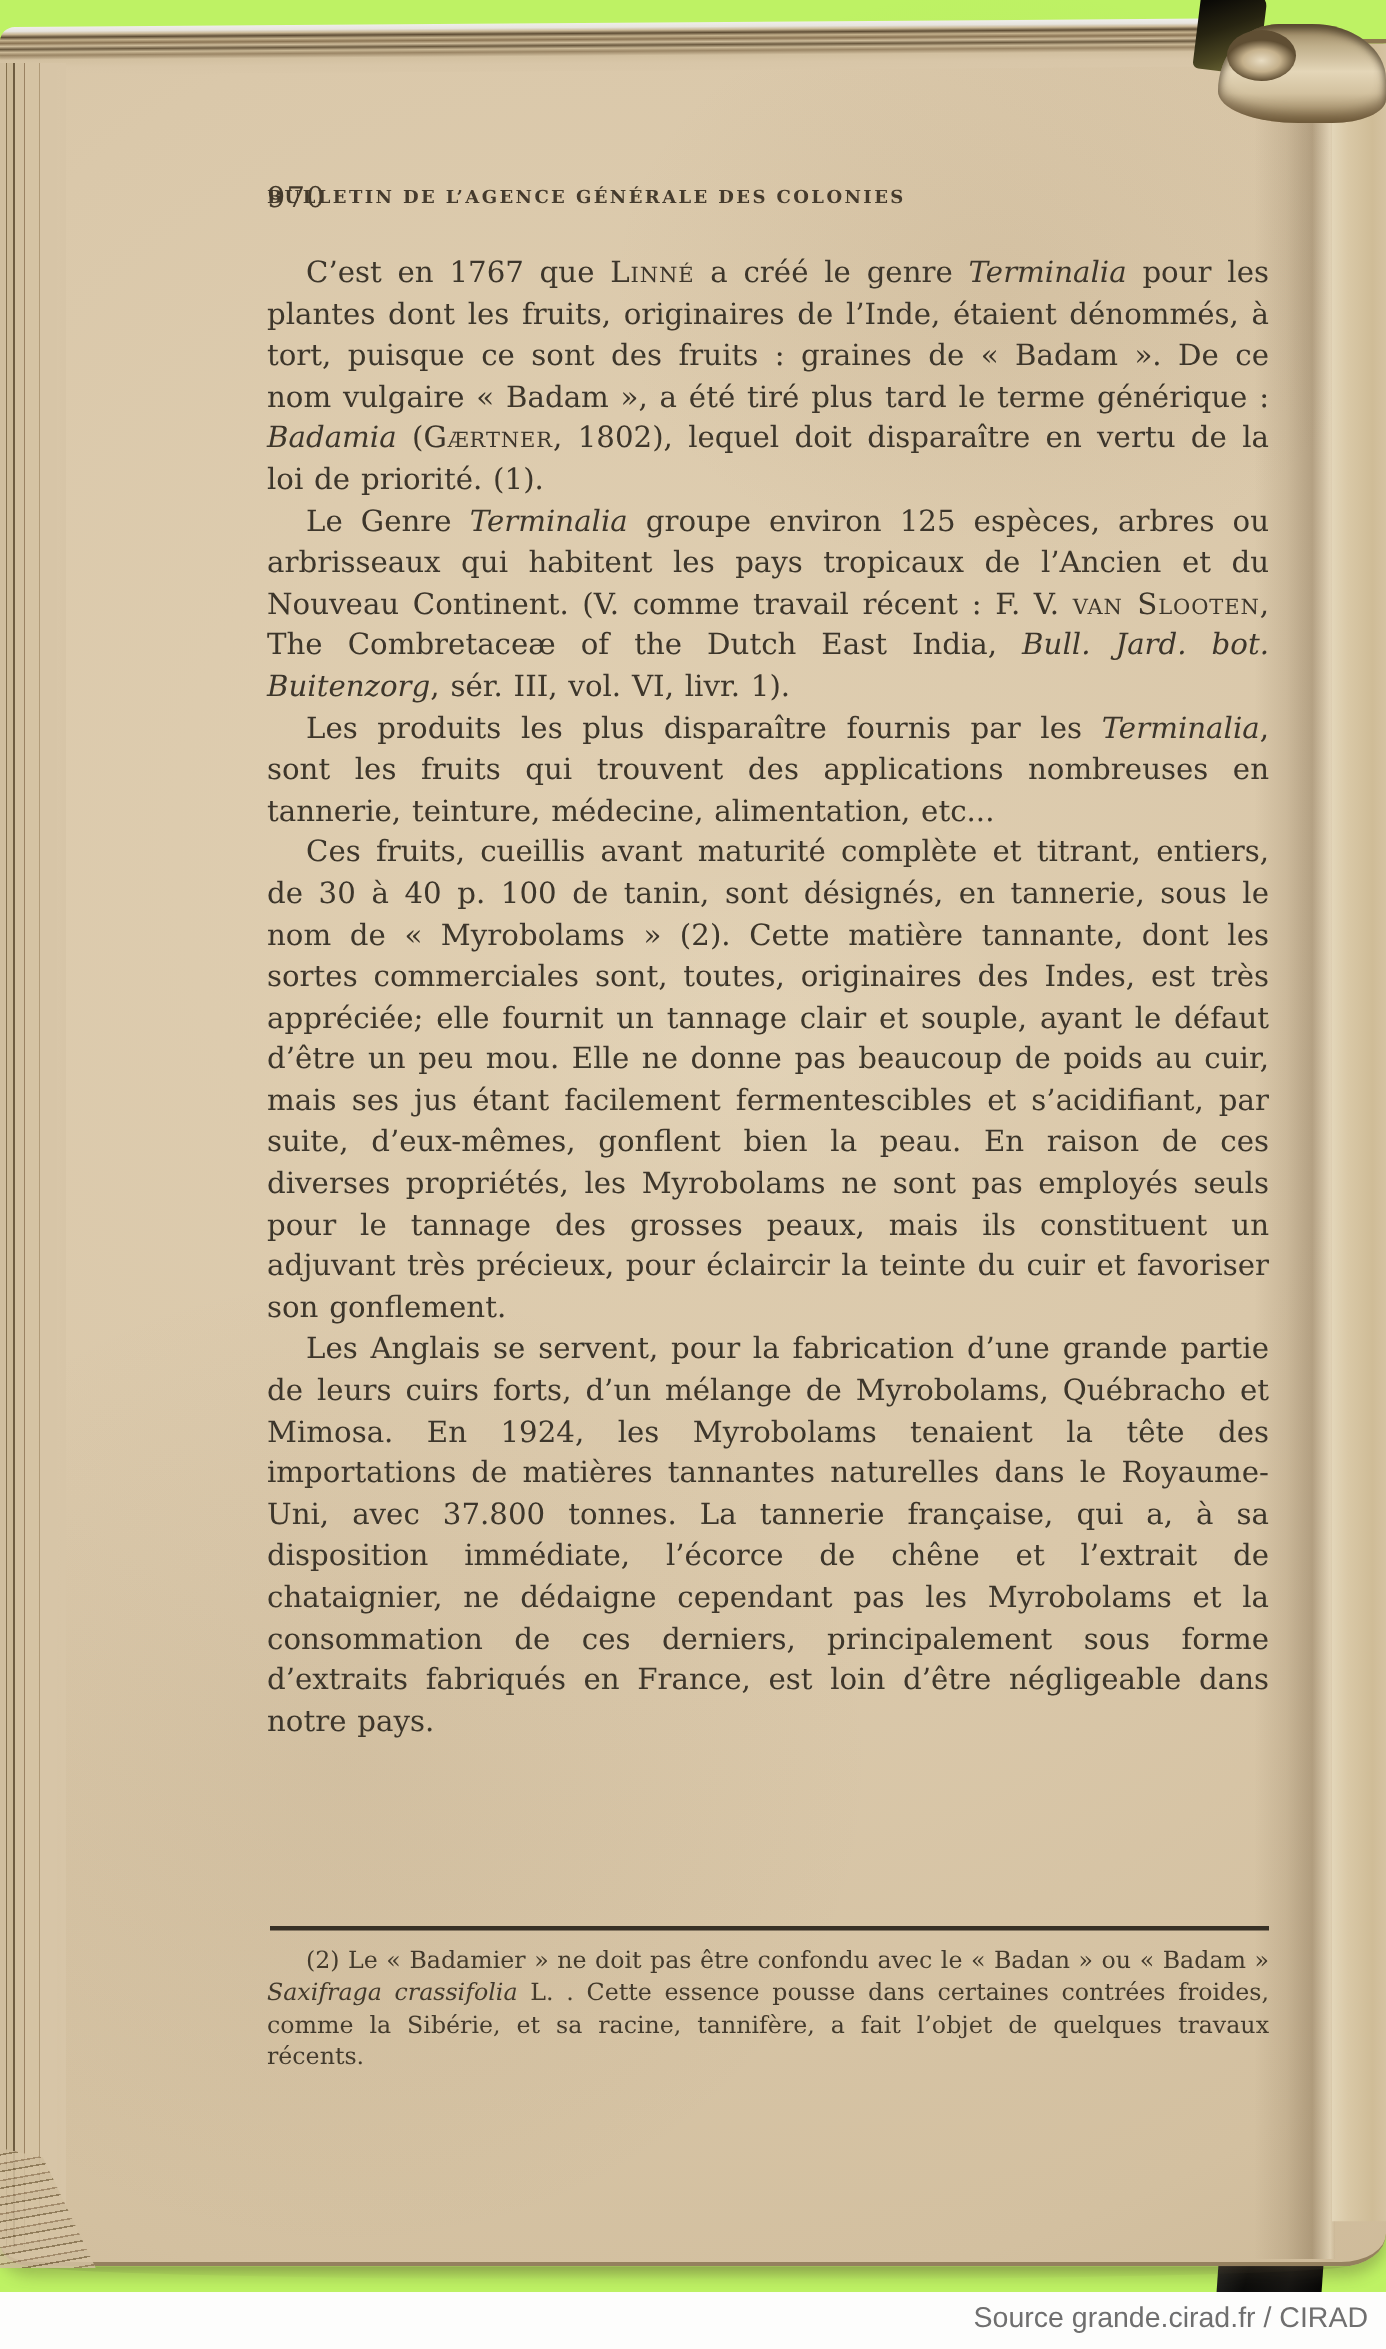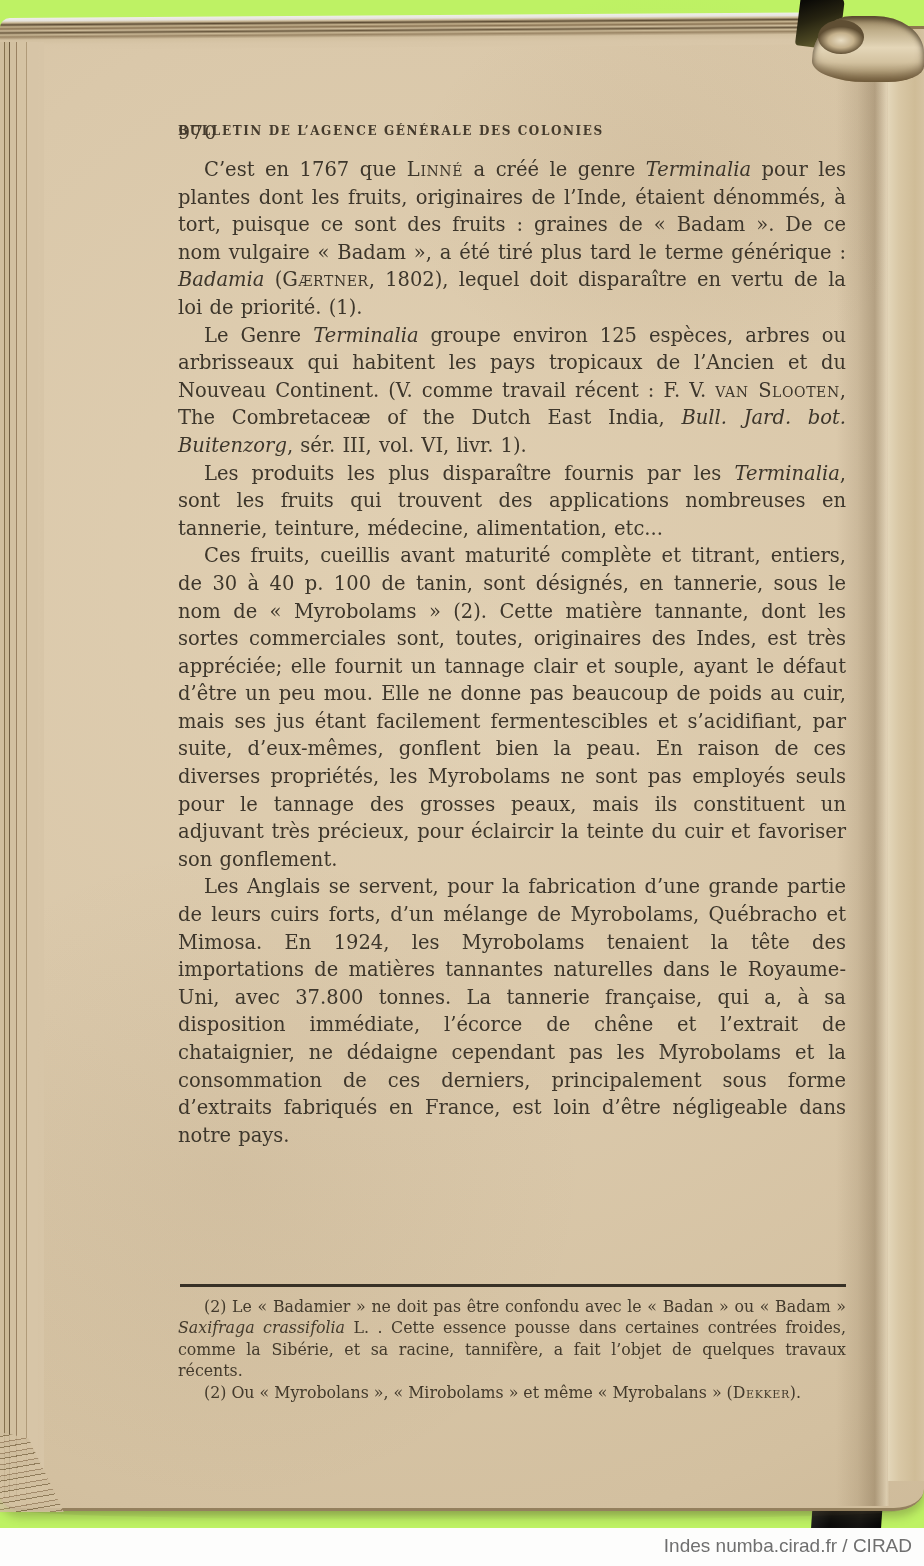--- a/index.html
+++ b/index.html
@@ -59,21 +59,21 @@
   .curl-pocket{position:absolute;left:818px;top:20px;width:46px;height:34px;z-index:6;
     background:radial-gradient(closest-side at 50% 60%, #e8dcc2 0%, #c4b08b 55%, #5f4e33 100%);
     border-radius:50%;}
 
   
   .content{position:absolute;left:178px;top:0;width:668px;height:1500px;z-index:7;color:#3d362b;}
   .running-header{position:absolute;top:121px;left:0;width:100%;height:24px;}
   .pagenum{position:absolute;left:0;top:0;font-size:19px;letter-spacing:1px;color:#43392b;}
   .header-title{display:block;text-align:left;font-size:12px;font-weight:bold;
     letter-spacing:1.6px;color:#453b2d;padding-top:3px;}
-  .body-block{position:absolute;top:156px;left:0;width:100%;}
+  .body-block{position:absolute;top:168px;left:0;width:100%;}
   .body-block p{margin:0;text-align:justify;text-indent:26px;
     font-size:19.5px;line-height:27.6px;word-spacing:1px;}
   .section-heading{margin:13px 0 9px 0;text-indent:40px;font-weight:normal;
     font-size:18px;line-height:26px;}
   .section-heading .s-sc{letter-spacing:2.2px;font-size:16.5px;}
   .s-i{font-style:italic;}
   .s-sc{font-variant:small-caps;letter-spacing:0.6px;}
   .footnote-block{position:absolute;top:1284px;left:0;width:100%;}
   .footnote-rule{width:666px;height:3px;background:#383126;margin:0 0 9px 2px;}
   .footnote-block p{margin:0;text-align:justify;text-indent:26px;
@@ -114,21 +114,20 @@
       <p><span>C’est en 1767 que </span><span class="s-sc">Linné</span><span> a créé le genre </span><span class="s-i">Terminalia</span><span> pour les plantes dont les fruits, originaires de l’Inde, étaient dénommés, à tort, puisque ce sont des fruits : graines de « Badam ». De ce nom vulgaire « Badam », a été tiré plus tard le terme générique : </span><span class="s-i">Badamia</span><span> (</span><span class="s-sc">Gærtner</span><span>, 1802), lequel doit disparaître en vertu de la loi de priorité. (1).</span></p>
       <p><span>Le Genre </span><span class="s-i">Terminalia</span><span> groupe environ 125 espèces, arbres ou arbrisseaux qui habitent les pays tropicaux de l’Ancien et du Nouveau Continent. (V. comme travail récent : F. V. </span><span class="s-sc">van Slooten</span><span>, The Combretaceæ of the Dutch East India, </span><span class="s-i">Bull. Jard. bot. Buitenzorg</span><span>, sér. III, vol. VI, livr. 1).</span></p>
       <p><span>Les produits les plus disparaître fournis par les </span><span class="s-i">Terminalia</span><span>, sont les fruits qui trouvent des applications nombreuses en tannerie, teinture, médecine, alimentation, etc...</span></p>
       <p><span>Ces fruits, cueillis avant maturité complète et titrant, entiers, de 30 à 40 p. 100 de tanin, sont désignés, en tannerie, sous le nom de « Myrobolams » (2). Cette matière tannante, dont les sortes commerciales sont, toutes, originaires des Indes, est très appréciée; elle fournit un tannage clair et souple, ayant le défaut d’être un peu mou. Elle ne donne pas beaucoup de poids au cuir, mais ses jus étant facilement fermentescibles et s’acidifiant, par suite, d’eux-mêmes, gonflent bien la peau. En raison de ces diverses propriétés, les Myrobolams ne sont pas employés seuls pour le tannage des grosses peaux, mais ils constituent un adjuvant très précieux, pour éclaircir la teinte du cuir et favoriser son gonflement.</span></p>
       <p><span>Les Anglais se servent, pour la fabrication d’une grande partie de leurs cuirs forts, d’un mélange de Myrobolams, Québracho et Mimosa. En 1924, les Myrobolams tenaient la tête des importations de matières tannantes naturelles dans le Royaume-Uni, avec 37.800 tonnes. La tannerie française, qui a, à sa disposition immédiate, l’écorce de chêne et l’extrait de chataignier, ne dédaigne cependant pas les Myrobolams et la consommation de ces derniers, principalement sous forme d’extraits fabriqués en France, est loin d’être négligeable dans notre pays.</span></p>
     </div>
 
     <div class="footnote-block">
       <div class="footnote-rule"></div>
       <p><span>(2) Le « Badamier » ne doit pas être confondu avec le « Badan » ou « Badam » </span><span class="s-i">Saxifraga crassifolia</span><span> L. . Cette essence pousse dans certaines contrées froides, comme la Sibérie, et sa racine, tannifère, a fait l’objet de quelques travaux récents.</span></p>
-      <p><span>(2) Ou « Myrobolans », « Mirobolams » et même « Myrobalans » (</span><span class="s-sc">Dekker</span><span>).</span></p>
     </div>
   </div>
 
   <div class="caption-band">
-    <span>Indes numba.cirad.fr / CIRAD</span>
+    <span>Source grande.cirad.fr / CIRAD</span>
   </div>
 
 </div>
 
 </body></html>

